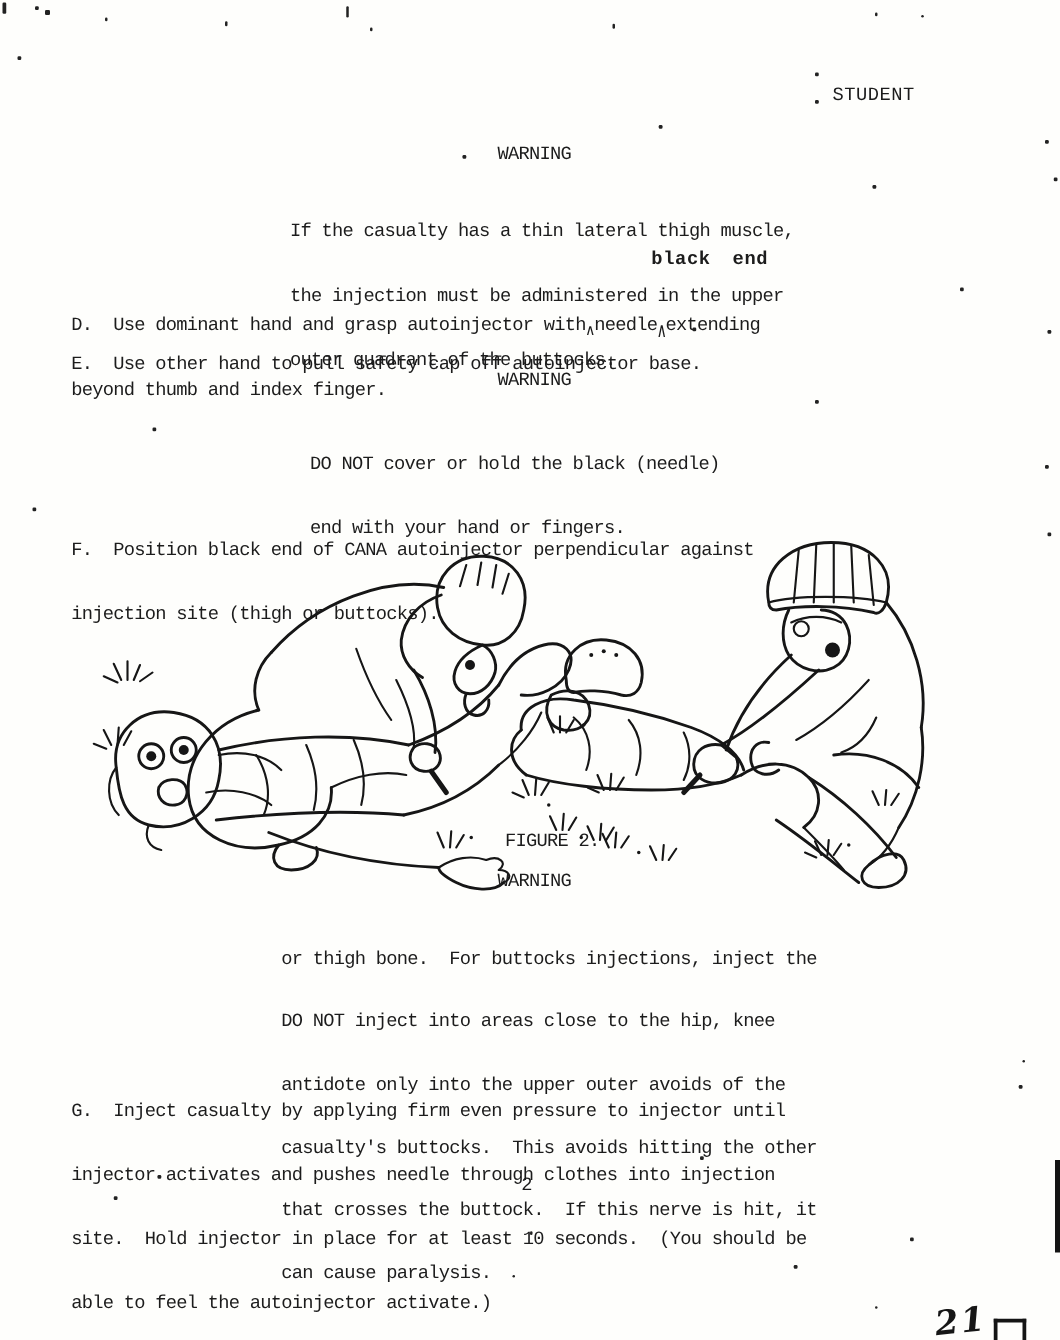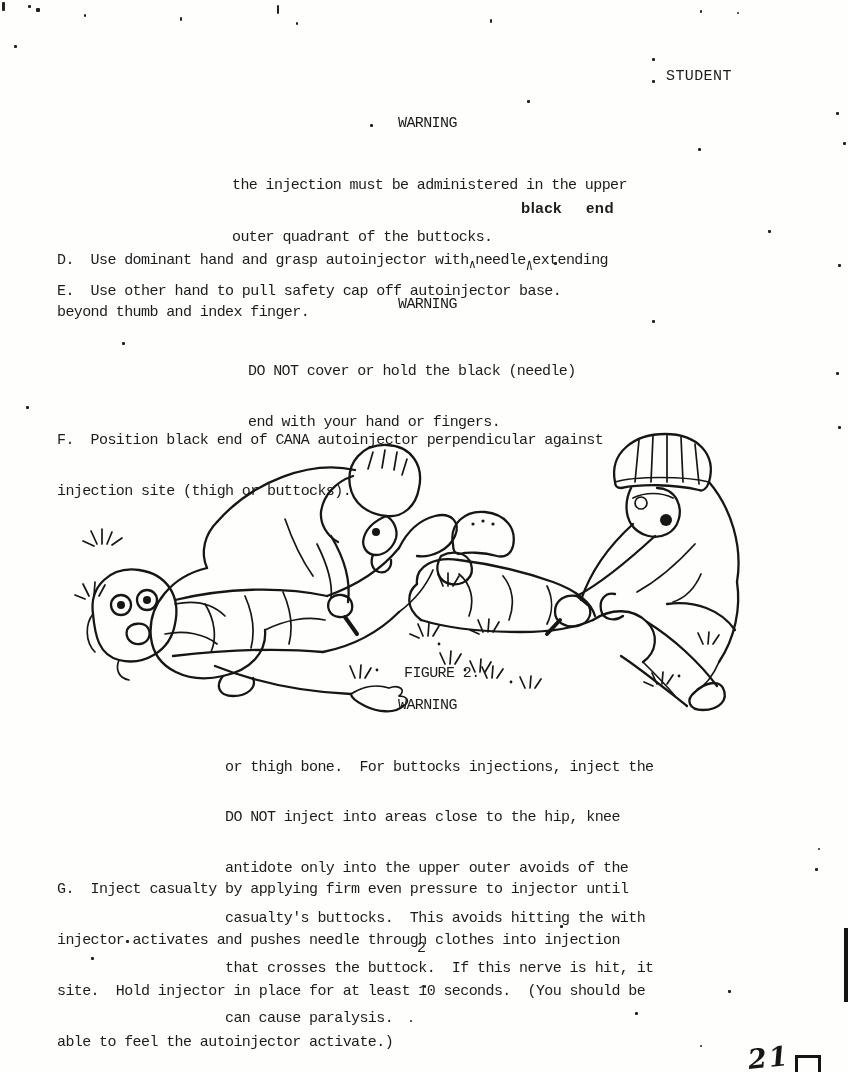--- a/index.html
+++ b/index.html
@@ -11,21 +11,21 @@
     position:absolute;font-family:"Liberation Mono",monospace;font-weight:400;
     font-size:15px;letter-spacing:-0.6px;color:#1c1c1c;white-space:pre;
     line-height:17px;
   }
   .tw .ln{white-space:pre;}
   .lh165 .ln{line-height:16.3px;}
   .lh175 .ln{line-height:17.5px;}
   .caret{display:inline-block;transform:translateY(4px);font-size:12px;}
   .caret.long{transform:translateY(5px) scaleY(1.35);}
   .serif-note{
-    position:absolute;font-family:Liberation Sans, sans-serif;font-weight:700;
+    position:absolute;font-family:Liberation Mono, monospace;font-weight:700;
     font-size:15px;color:#1c1c1c;letter-spacing:0.5px;
   }
   .handwritten{
     position:absolute;font-family:"DejaVu Serif",serif;font-style:italic;
     font-weight:700;font-size:27px;color:#161616;transform:rotate(-6deg);
     letter-spacing:2px;
   }
   .speck{position:absolute;background:#222;border-radius:1px;}
   .edge-line{position:absolute;left:844px;top:928px;width:3.5px;height:74px;background:#141414;}
   .partial-box{
@@ -40,20 +40,21 @@
 </style>
 </head>
 <body>
 
 <div class="page">
 
   <div class="tw" style="left:666px;top:68px;letter-spacing:0.4px;">STUDENT</div>
 
   <div class="tw" style="left:398px;top:115px;">WARNING</div>
   <div class="tw lh175" style="left:232px;top:143px;">
+    <div class="ln">If the casualty has a thin lateral thigh muscle,</div>
     <div class="ln">the injection must be administered in the upper</div>
     <div class="ln">outer quadrant of the buttocks.</div>
   </div>
 
   <div class="serif-note" style="left:521px;top:199px;">black</div>
   <div class="serif-note" style="left:586px;top:199px;">end</div>
 
   <div class="tw" style="left:57px;top:218px;">
     <div class="ln"><span>D.  Use dominant hand and grasp autoinjector with</span><span class="caret">∧</span><span>needle</span><span class="caret long">∧</span><span>extending</span></div>
     <div class="ln">beyond thumb and index finger.</div>
@@ -180,21 +181,21 @@
     </svg>
   </div>
 
   <div class="tw" style="left:404px;top:665px;">FIGURE 2.</div>
 
   <div class="tw" style="left:398px;top:697px;">WARNING</div>
   <div class="tw lh165" style="left:225px;top:726px;">
     <div class="ln">or thigh bone.  For buttocks injections, inject the</div>
     <div class="ln">DO NOT inject into areas close to the hip, knee</div>
     <div class="ln">antidote only into the upper outer avoids of the</div>
-    <div class="ln">casualty's buttocks.  This avoids hitting the with</div>
+    <div class="ln">casualty's buttocks.  This avoids hitting the other</div>
     <div class="ln">that crosses the buttock.  If this nerve is hit, it</div>
     <div class="ln">can cause paralysis.</div>
   </div>
 
   <div class="tw" style="left:57px;top:847px;">
     <div class="ln">G.  Inject casualty by applying firm even pressure to injector until</div>
     <div class="ln">injector activates and pushes needle through clothes into injection</div>
     <div class="ln">site.  Hold injector in place for at least 10 seconds.  (You should be</div>
     <div class="ln">able to feel the autoinjector activate.)</div>
   </div>

